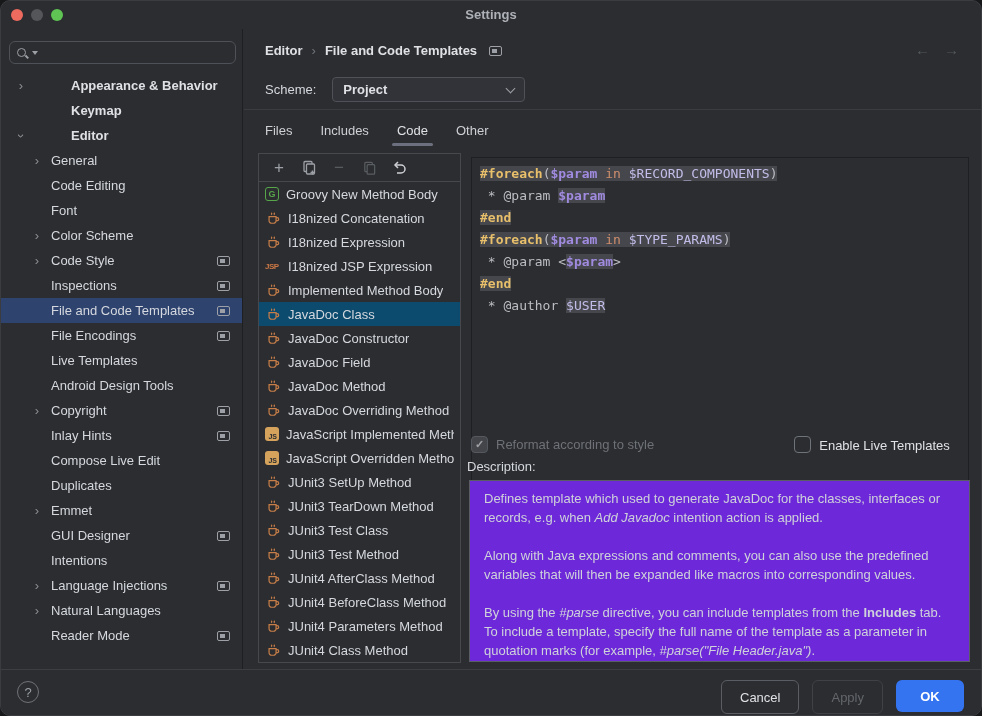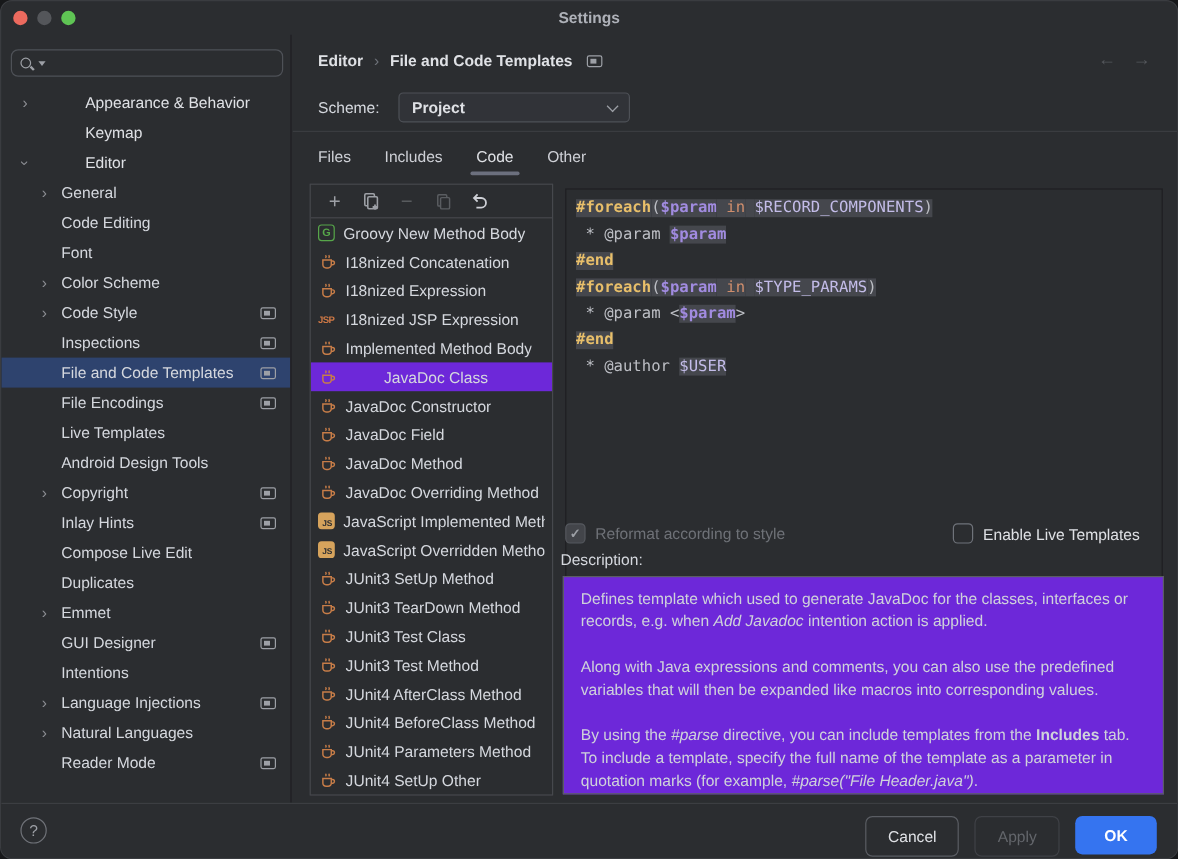--- a/index.html
+++ b/index.html
@@ -28,21 +28,21 @@
   .mag-caret{width:0;height:0;border-left:3px solid transparent;border-right:3px solid transparent;border-top:4px solid #9da0a6;margin-right:4px;}
   .searchbox input{flex:1;background:transparent;border:none;outline:none;color:#dfe1e5;font:13px "Liberation Sans",sans-serif;min-width:0;}
   .tree{position:absolute;left:0;right:0;top:44px;bottom:0;overflow:hidden;}
   .srow{height:25px;display:flex;align-items:center;padding-right:12px;cursor:default;}
   .srow.sel{background:#2e436e;}
   .srow .chev{width:12px;text-align:center;color:#8c8e93;font-size:13px;flex:0 0 12px;line-height:12px;}
   .srow .chev.down{transform:rotate(90deg);}
   .srow.lvl0{padding-left:14px;}
   .srow.lvl1{padding-left:30px;}
   .slabel{margin-left:8px;color:#d5d8de;white-space:nowrap;overflow:hidden;flex:1;}
-  .slabel.b{font-weight:normal;color:#dfe1e5;margin-left:44px;}
+  .slabel.b{font-weight:bold;color:#dfe1e5;margin-left:44px;}
   .screen-ic{position:relative;width:13px;height:10px;border:1px solid #9da0a6;border-radius:2px;flex:0 0 13px;}
   .screen-ic::after{content:"";position:absolute;left:2px;top:2px;width:5px;height:4px;background:#9da0a6;}
   
   .main{position:absolute;left:243px;top:28px;right:0;bottom:46px;}
   .crumbs{position:absolute;left:21px;top:14px;display:flex;align-items:center;gap:9px;font-weight:bold;color:#dfe1e5;}
   .crumb-sep{color:#6f737a;font-weight:normal;}
   .crumbs .screen-ic{margin-left:3px;}
   .nav-arrows{position:absolute;right:22px;top:12px;display:flex;gap:14px;color:#55585d;font-size:15px;}
   .scheme-row{position:absolute;left:21px;top:48px;display:flex;align-items:center;}
   .scheme-label{color:#d5d8de;margin-right:16px;}
@@ -55,21 +55,21 @@
   .tab{position:relative;color:#ced0d6;padding:6px 0;cursor:default;}
   .tab.selected{color:#dfe1e5;}
   .tab.selected::after{content:"";position:absolute;left:-5px;right:-5px;bottom:-2px;height:3px;border-radius:2px;background:#6c707e;}
   
   .tpl-panel{position:absolute;left:14px;top:124px;width:203px;height:510px;border:1px solid #46484d;background:#2b2d30;overflow:hidden;}
   .tpl-toolbar{height:28px;border-bottom:1px solid #46484d;display:flex;align-items:center;gap:10px;padding:0 10px;}
   .tbtn{width:20px;height:20px;display:flex;align-items:center;justify-content:center;color:#9da0a6;font-size:17px;line-height:1;}
   .tbtn.dim{color:#5a5d61;}
   .tpl-list{overflow:hidden;}
   .tpl-row{height:24px;display:flex;align-items:center;padding:0 6px;white-space:nowrap;}
-  .tpl-row.sel{background:#6d28d9;gap:32px;}
+  .tpl-row.sel{background:#0c4a6e;}
   .tpl-row .lbl{margin-left:7px;color:#d5d8de;overflow:hidden;}
   .ic-java{width:16px;height:16px;flex:0 0 16px;display:flex;align-items:center;justify-content:center;}
   .ic-groovy{width:14px;height:14px;flex:0 0 14px;border:1.5px solid #57a64a;border-radius:3px;color:#57a64a;
     font-size:9px;font-weight:bold;display:flex;align-items:center;justify-content:center;}
   .ic-jsp{width:16px;flex:0 0 16px;color:#cb7745;font-size:8px;font-weight:bold;letter-spacing:-0.5px;}
   .ic-js{width:14px;height:14px;flex:0 0 14px;background:#d6a35c;border-radius:3px;color:#2b2d30;
     font-size:7px;font-weight:bold;display:flex;align-items:flex-end;justify-content:flex-end;padding:1px 2px;}
   
   .code-editor{position:absolute;left:227px;top:128px;right:12px;height:346px;background:#2b2d30;border:1px solid #1e1f22;
     font-family:"DejaVu Sans Mono","Liberation Mono",monospace;font-size:13px;padding:5px 8px;overflow:hidden;}
@@ -453,21 +453,21 @@
             <span class="lbl">JUnit4 Parameters Method</span>
           </div>
           <div class="tpl-row">
             <span class="ic-java">
               <svg width="14" height="14" viewBox="0 0 16 16" fill="none" stroke="#c77d48" stroke-width="1.4">
                 <path d="M3.5 6.5h8v4.5a3 3 0 0 1-3 3h-2a3 3 0 0 1-3-3z"></path>
                 <path d="M11.5 7.5h1.2a1.8 1.8 0 0 1 0 3.6h-1.2"></path>
                 <path d="M6 4.5c.8-.8.8-1.7 0-2.5M9 4.5c.8-.8.8-1.7 0-2.5"></path>
               </svg>
             </span>
-            <span class="lbl">JUnit4 SetUp Other</span>
+            <span class="lbl">JUnit4 Class Method</span>
           </div>
         </div>
     </div>
 
     <div class="code-editor">
         <div class="cline"><span class="tk-dir hl">#foreach</span><span class="tk-pln hl">(</span><span class="tk-var hl">$param</span><span class="tk-pln hl"> </span><span class="tk-kw hl">in</span><span class="tk-pln hl"> </span><span class="tk-cvar hl">$RECORD_COMPONENTS</span><span class="tk-pln hl">)</span></div>
         <div class="cline"><span class="tk-txt"> * @param </span><span class="tk-var hl">$param</span></div>
         <div class="cline"><span class="tk-dir hl">#end</span></div>
         <div class="cline"><span class="tk-dir hl">#foreach</span><span class="tk-pln hl">(</span><span class="tk-var hl">$param</span><span class="tk-pln hl"> </span><span class="tk-kw hl">in</span><span class="tk-pln hl"> </span><span class="tk-cvar hl">$TYPE_PARAMS</span><span class="tk-pln hl">)</span></div>
         <div class="cline"><span class="tk-txt"> * @param &lt;</span><span class="tk-var hl">$param</span><span class="tk-txt">&gt;</span></div>

